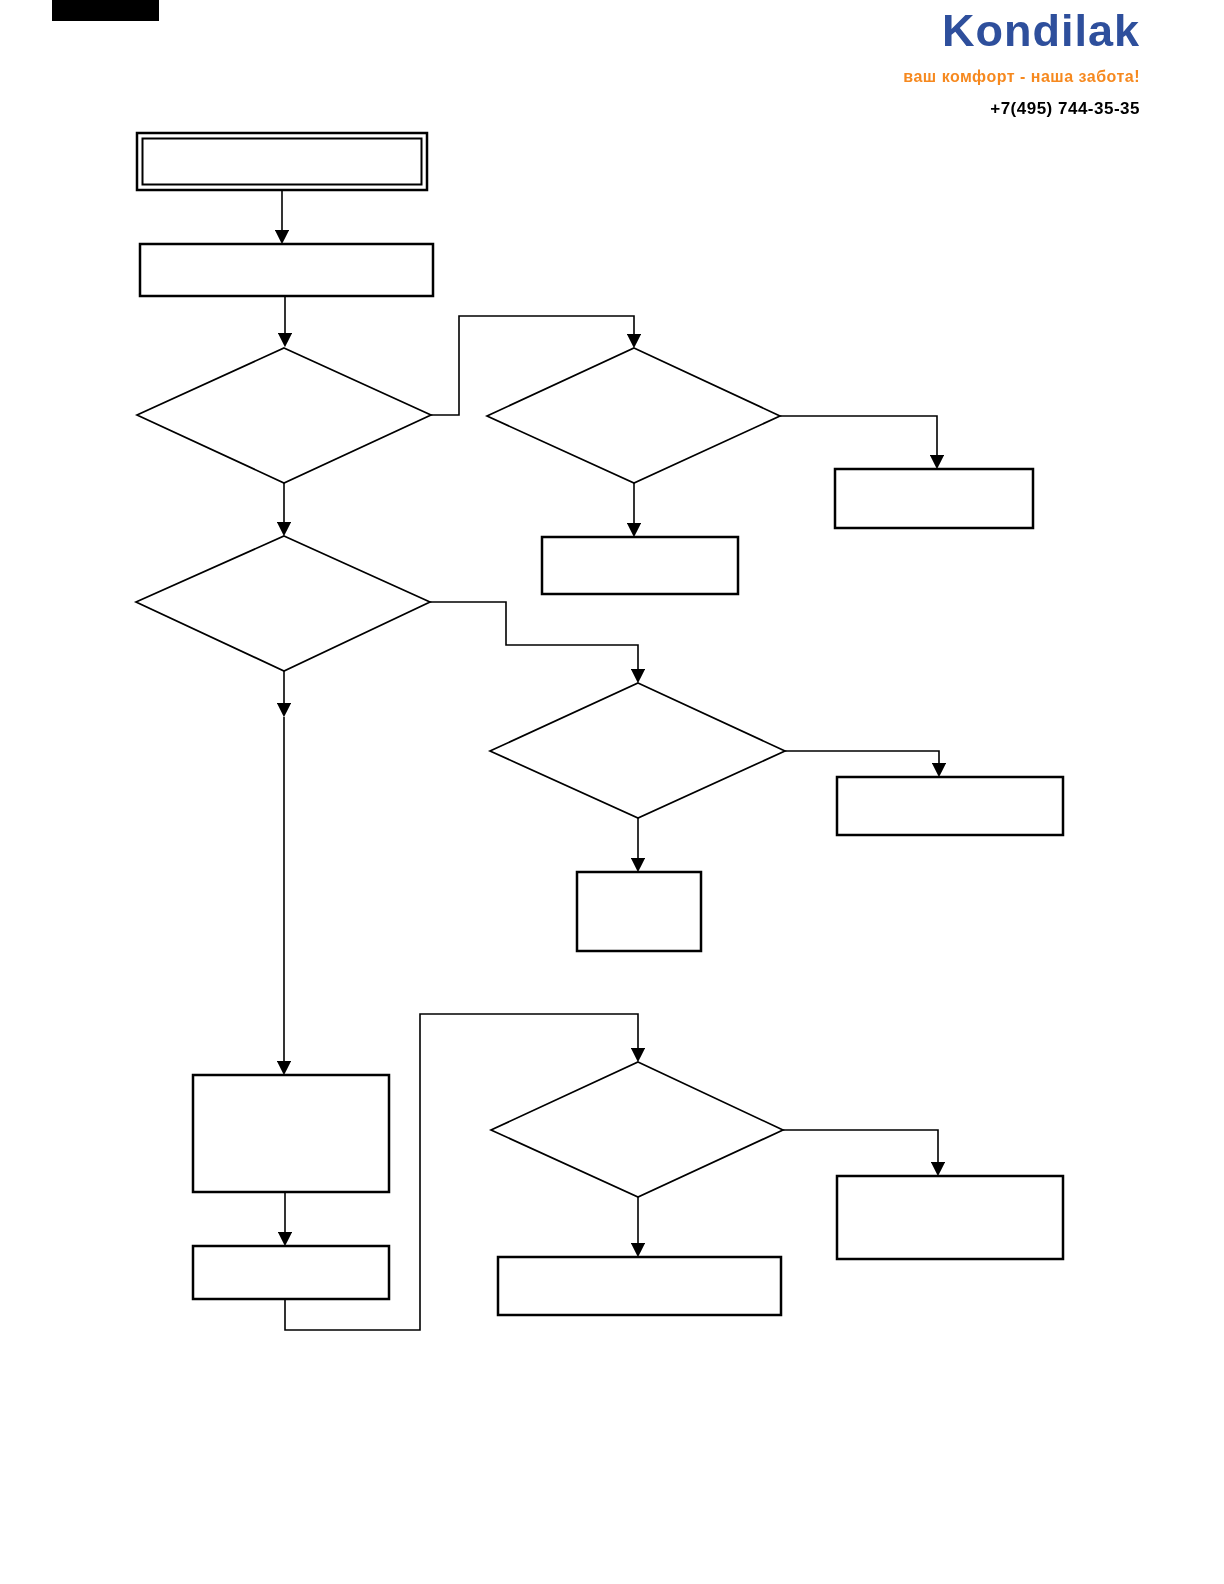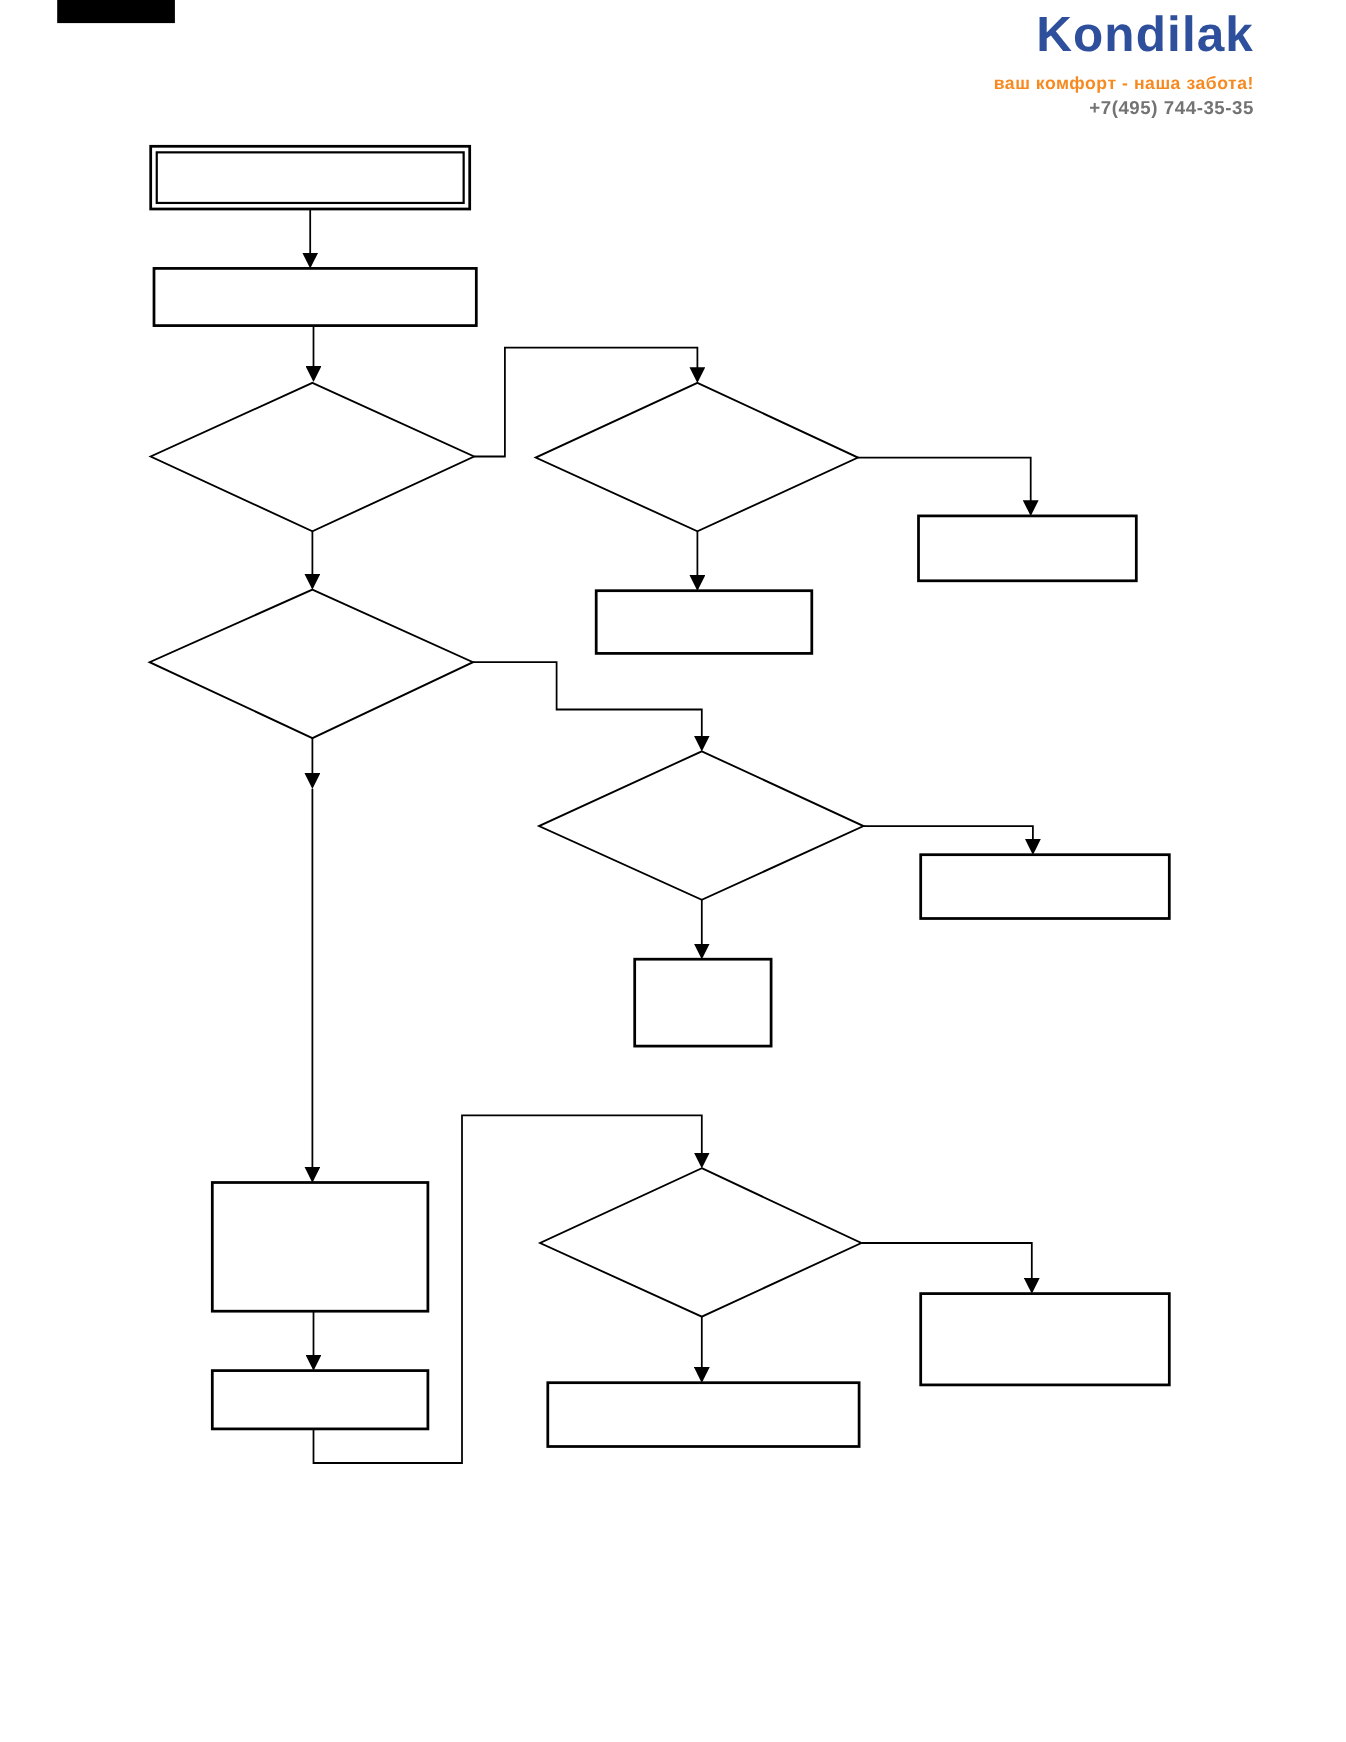--- a/index.html
+++ b/index.html
@@ -22,23 +22,23 @@
     font-size:45px;font-weight:bold;letter-spacing:1px;
     color:#2e4f9c;
     font-family:"Liberation Sans", sans-serif;
   }
   #logo-tagline{
     margin-top:16px;
     font-size:16px;font-weight:bold;letter-spacing:0.5px;
     color:#f6891f;
   }
   #logo-phone{
-    margin-top:5px;
+    margin-top:15px;
     font-size:17px;font-weight:bold;letter-spacing:0.5px;
-    color:#737373;
+    color:#000000;
   }
   #flowchart-svg{
     position:absolute;left:0;top:0;width:1224px;height:1584px;
   }
   .node{fill:#ffffff;stroke:#000000;stroke-width:2.5;}
   .node-inner{fill:none;stroke:#000000;stroke-width:2;}
   .diamond{fill:#ffffff;stroke:#000000;stroke-width:1.7;}
   .conn{fill:none;stroke:#000000;stroke-width:1.6;}
   #footer-divider{
     position:absolute;left:127px;top:1572px;width:143px;height:2px;

